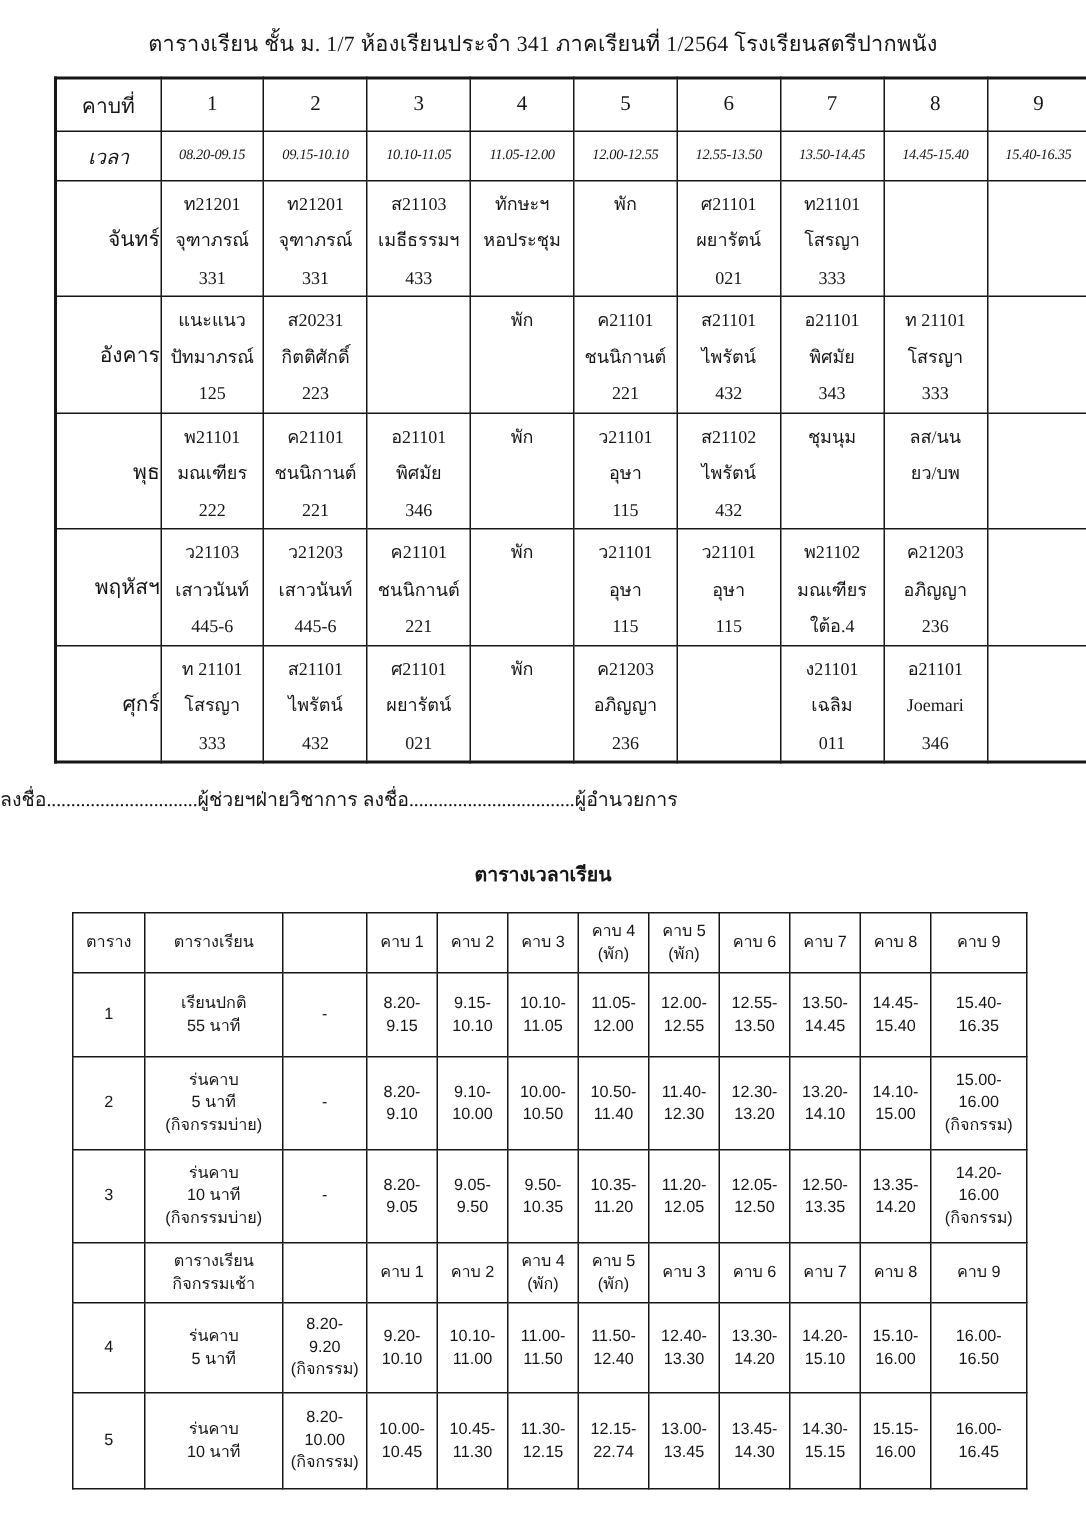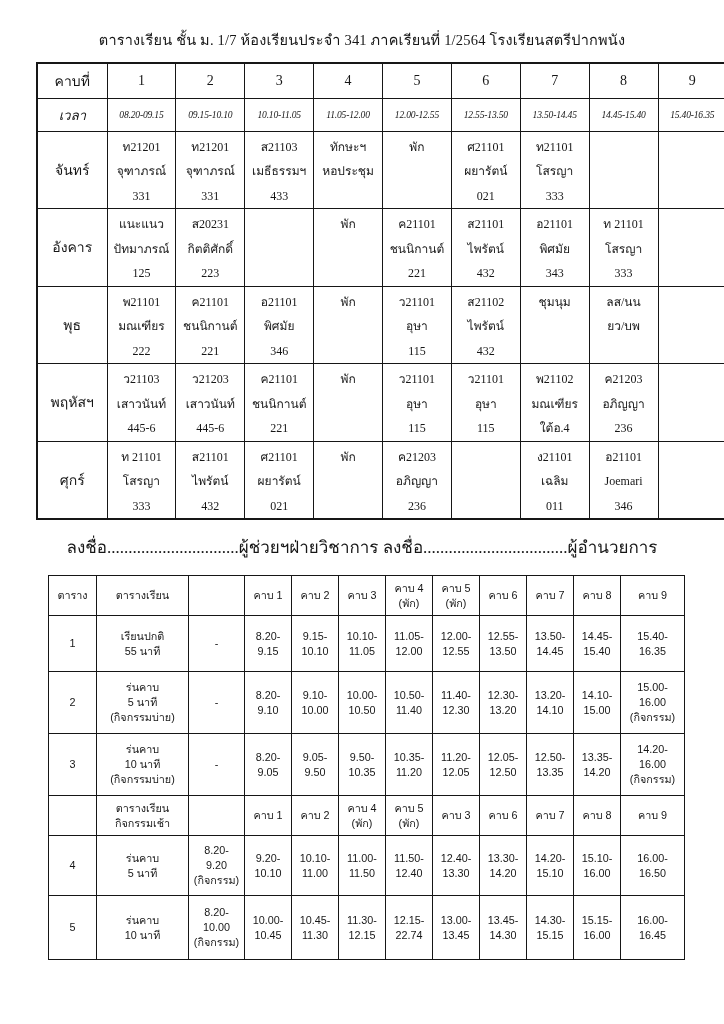--- a/index.html
+++ b/index.html
@@ -4,21 +4,21 @@
 <style>
   * { margin: 0; padding: 0; box-sizing: border-box; }
   html, body { background: #fff; }
   body {
     width: 724px; height: 1024px;
     position: relative;
     font-family: "Liberation Serif", serif;
     color: #161616;
   }
   .page-title {
-    padding-top: 28px;
+    padding-top: 17px;
     text-align: center;
     font-size: 14.5px;
     letter-spacing: 0.2px;
   }
   
   table { border-collapse: collapse; table-layout: fixed; }
   .t1 {
     margin: 11px 0 0 36px;
     width: 692px;
     border: 2px solid #161616;
@@ -28,32 +28,32 @@
     text-align: center;
     white-space: pre-line;
     overflow: hidden;
   }
   .t1 .head-row { height: 35px; }
   .t1 .head-row td { font-size: 14px; vertical-align: middle; }
   .t1 .time-row { height: 33px; font-style: italic; }
   .t1 .time-row td { font-size: 9.6px; vertical-align: middle; letter-spacing: -0.2px; }
   .t1 .time-row td.day-col { font-size: 13.5px; }
   .t1 .day-row { height: 77px; }
-  .t1 .day-row td.day-col { font-size: 14px; vertical-align: middle; }
+  .t1 .day-row td.day-col { font-size: 14px; vertical-align: middle; text-align: right; }
   .t1 .day-row td.lesson {
     font-size: 12px;
     vertical-align: top;
     padding-top: 3px;
     line-height: 24.5px;
   }
   
   .signature-line {
     margin-top: 13px;
-    text-align: center;
-    font-size: 17px;
+    text-align: left;
+    font-size: 13px;
   }
   
   .t2-wrap { font-family: "Liberation Sans", sans-serif; }
   .t2-title {
     margin-top: 29px;
     text-align: center;
     font-size: 13px;
     font-weight: bold;
   }
   .t2 {
@@ -241,20 +241,21 @@
 Joemari
 346</td>
         <td class="lesson"></td>
       </tr>
     </tbody>
 </table>
 
 <div class="signature-line">ลงชื่อ...............................ผู้ช่วยฯฝ่ายวิชาการ ลงชื่อ..................................ผู้อำนวยการ</div>
 
 <div class="t2-wrap">
+  <div class="t2-title">ตารางเวลาเรียน</div>
   <table class="t2">
     <colgroup>
       <col style="width:48px">
       <col style="width:92px">
       <col style="width:56px">
       <col style="width:47px">
         <col style="width:47px">
         <col style="width:47px">
         <col style="width:47px">
       <col style="width:47px">

